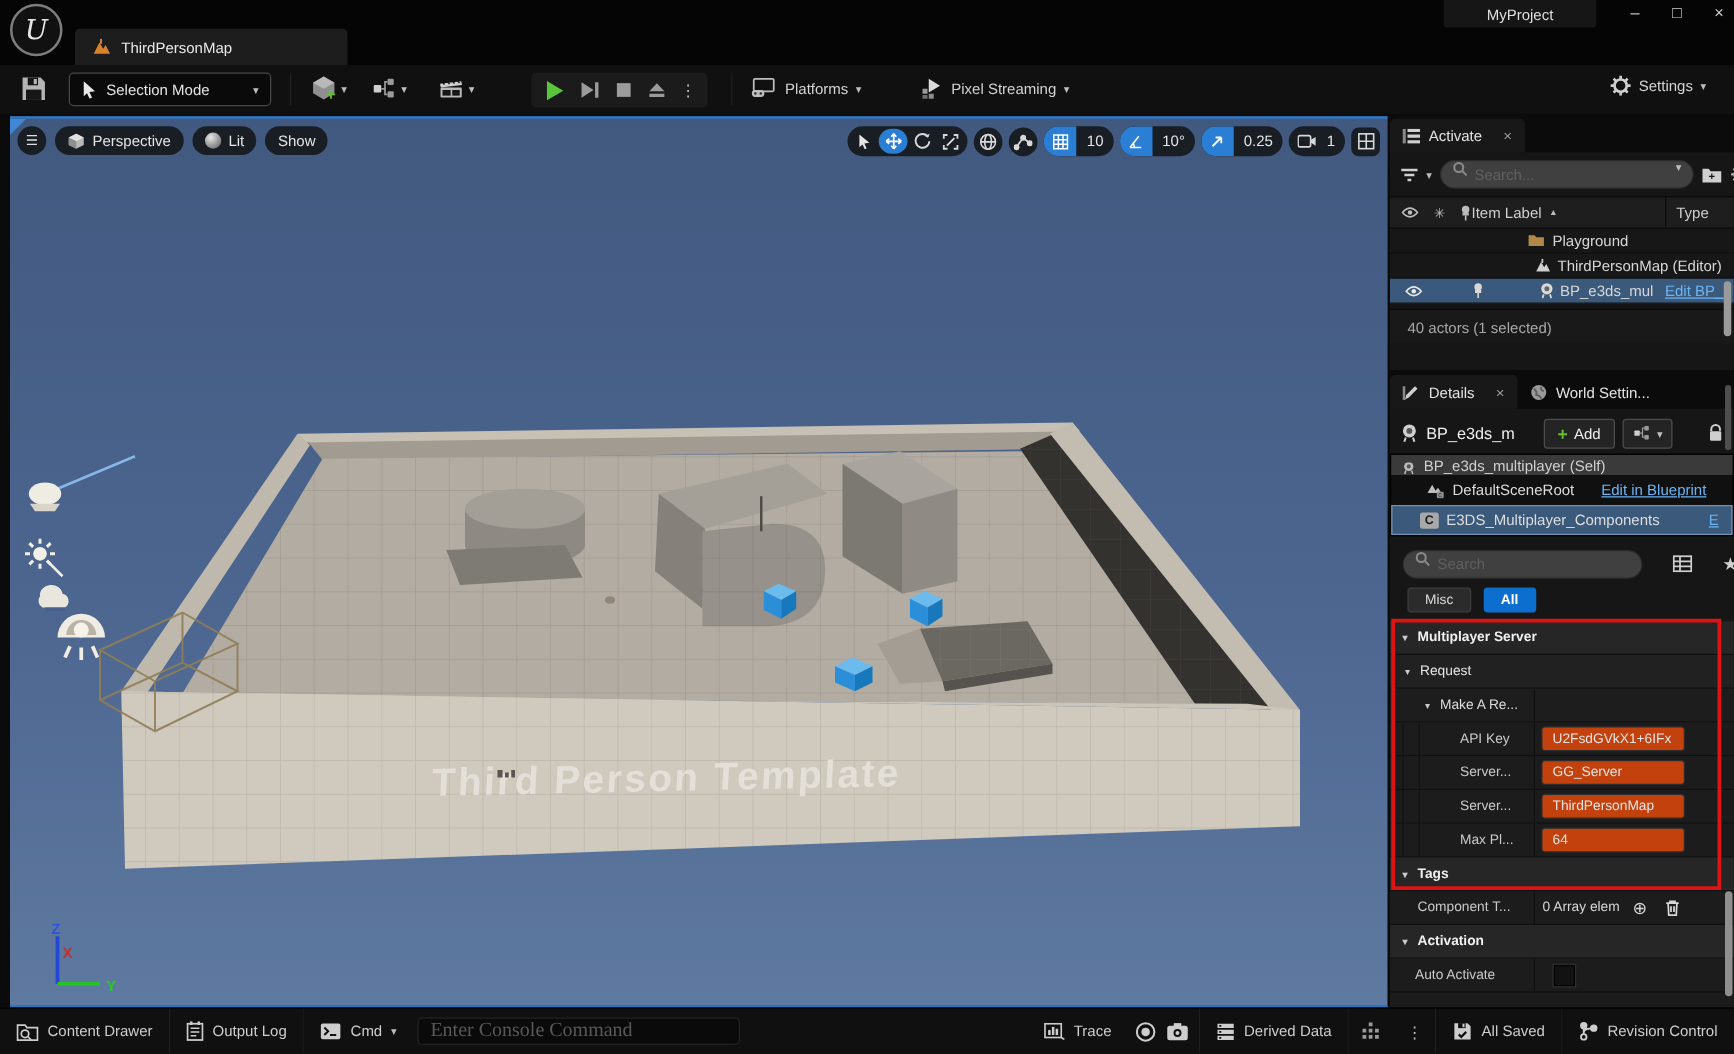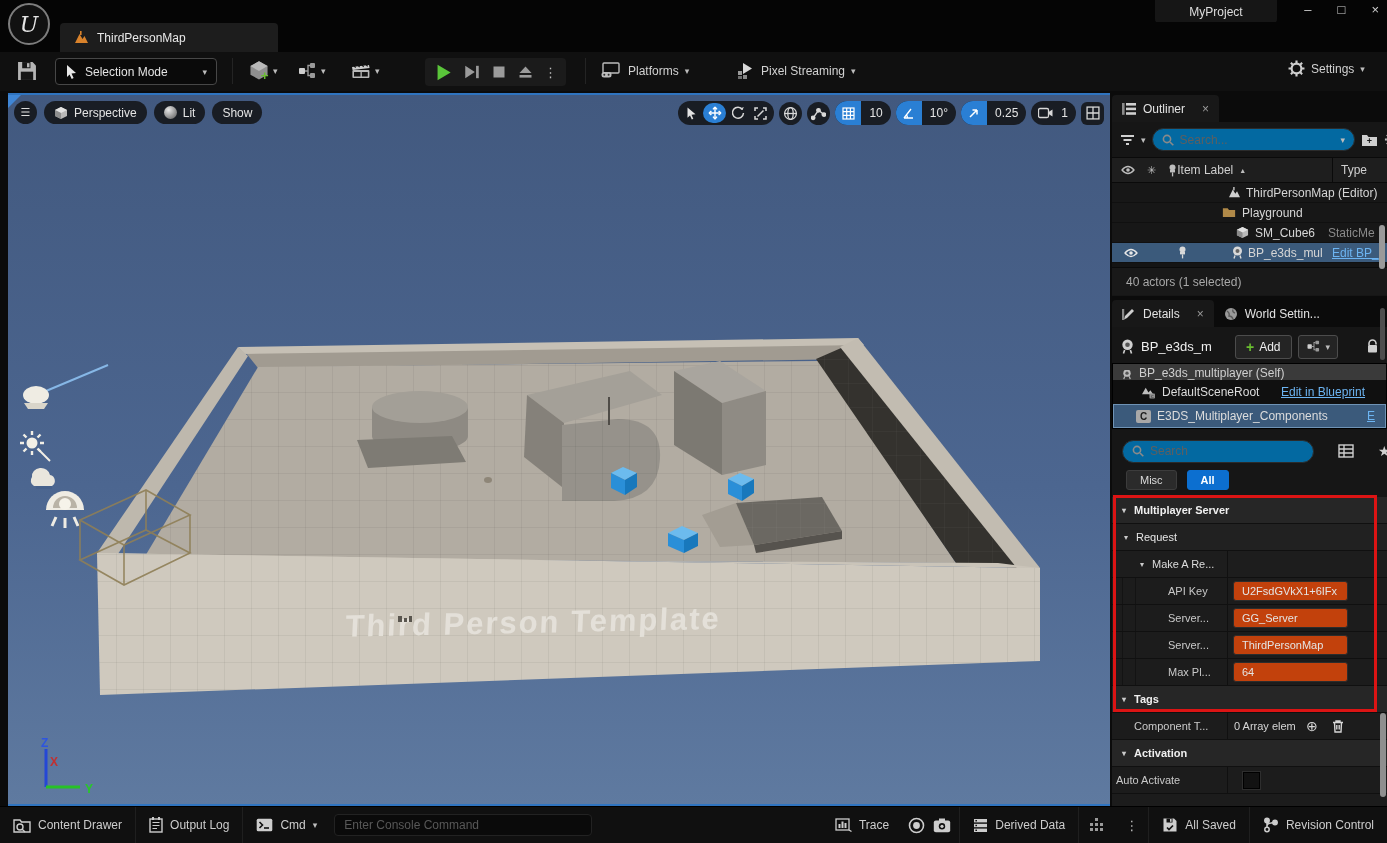--- a/index.html
+++ b/index.html
@@ -45,21 +45,21 @@
   .snap-ic{width:26px;height:24px;background:#2a7fd4;display:flex;align-items:center;justify-content:center;color:#fff}
   .snap-val{padding:0 8px;font-size:12px;color:#e5e5e5}
   
   .outliner{left:1112px;top:95px;width:275px;height:201px;background:#161616}
   .details{left:1112px;top:300px;width:275px;height:506px;background:#161616}
   .ptabs{height:27px;background:#0b0b0b;display:flex}
   .ptab{display:flex;align-items:center;gap:7px;padding:0 10px;font-size:12px;color:#e2e2e2}
   .ptab.active{background:#181818;border-radius:4px 4px 0 0}
   .ptab .x{margin-left:10px;color:#9a9a9a;font-size:12px}
   .oltools{height:35px;display:flex;align-items:center;gap:6px;padding:0 8px;background:#161616}
-  .searchpill{flex:1;height:23px;background:#0369a1;border:1px solid #2b2b2b;border-radius:12px;display:flex;align-items:center;gap:6px;padding:0 9px}
+  .searchpill{flex:1;height:23px;background:#404040;border:1px solid #2b2b2b;border-radius:12px;display:flex;gap:6px;padding:0 9px}
   .searchpill input{flex:1;background:transparent;border:none;outline:none;color:#cfcfcf;font-size:12px;
     font-family:"Liberation Sans",sans-serif;min-width:10px}
   .searchpill input::placeholder{color:#5f5f5f}
   .olheader{height:26px;background:#1e1e1e;border-top:1px solid #0a0a0a;border-bottom:1px solid #0a0a0a;
     display:flex;align-items:center;color:#cfcfcf}
   .olrow{height:20px;display:flex;align-items:center;border-bottom:1px solid #101010;background:#171717;font-size:12px;color:#d6d6d6;position:relative}
   .olrow.sel{background:#3b5a7b}
   .oltype{position:absolute;left:216px;color:#8a8a8a;width:60px;overflow:hidden;white-space:nowrap}
   .ollink{position:absolute;left:220px;color:#6cb4f2;text-decoration:underline;white-space:nowrap;overflow:hidden;width:48px}
   .olfooter{height:28px;display:flex;align-items:center;padding-left:14px;background:#191919;color:#a8a8a8;font-size:12px;border-top:1px solid #0a0a0a}
@@ -89,21 +89,21 @@
   .guide{position:absolute;width:1px;background:#131313}
   .redbox{left:1113px;top:495px;width:264px;height:217px;border:3px solid #dc1414;z-index:9;pointer-events:none}
   .checkbox{position:absolute;left:131px;width:17px;height:17px;background:#121212;border:1px solid #000;outline:1px solid #2e2e2e}
   .scrollthumb{position:absolute;border-radius:3px}
   
   .statusbar{left:0;top:806px;width:1387px;height:37px;background:#101010;border-top:1px solid #000;display:flex;align-items:center;font-size:12px;color:#cdcdcd}
   .sbitem{display:flex;align-items:center;gap:7px;padding:0 13px;height:100%}
   .sbsep{width:1px;height:100%;background:#000;border-right:1px solid #1f1f1f}
   .console{width:258px;height:22px;background:#0a0a0a;border:1px solid #222;border-radius:4px;display:flex;align-items:center;padding:0 9px;margin-left:4px}
   .console input{flex:1;background:transparent;border:none;outline:none;color:#fde047;
-    font-family:Liberation Sans, sans-serif;font-size:12px}
+    font-family:Liberation Serif, serif;font-size:16px}
   .console input::placeholder{color:#585858}
   .sb-right{margin-left:auto;display:flex;align-items:center;height:100%}
 </style>
 </head>
 <body>
 
 <div class="abs titlebar">
   <div class="abs projbox">MyProject</div>
   <div class="abs winbtns">
     <span>–</span>
@@ -450,21 +450,21 @@
 
 <div class="abs outliner">
   <div class="ptabs">
     <div class="ptab active">
       <svg width="14" height="12" viewBox="0 0 14 12">
           <rect x="4" y="0" width="10" height="2.6" fill="#cfcfcf"></rect>
           <rect x="4" y="4.6" width="10" height="2.6" fill="#cfcfcf"></rect>
           <rect x="4" y="9.2" width="10" height="2.6" fill="#cfcfcf"></rect>
           <rect x="0" y="0" width="2.6" height="11.8" fill="#8a8a8a"></rect>
         </svg>
-      <span>Outliner</span>
+      <span>Activate</span>
       <span class="x">×</span>
     </div>
   </div>
   <div class="oltools">
     <span>
         <svg width="15" height="12" viewBox="0 0 15 12">
           <rect x="1" y="1" width="13" height="2" fill="#cfcfcf"></rect>
           <rect x="3.5" y="5" width="8" height="2" fill="#cfcfcf"></rect>
           <rect x="6" y="9" width="3" height="2" fill="#cfcfcf"></rect>
         </svg>
@@ -507,46 +507,35 @@
           <rect x="2" y="6" width="5" height="2.4" fill="#bdbdbd"></rect>
           <rect x="3.9" y="8.4" width="1.3" height="4" fill="#bdbdbd"></rect>
         </svg>
       </span>
     <span style="font-size:12px">Item Label</span>
     <span style="margin-left:6px;font-size:7px;color:#bdbdbd">▲</span>
     <span style="margin-left:auto;margin-right:20px;font-size:12px;border-left:1px solid #0a0a0a;padding-left:8px;align-self:stretch;display:flex;align-items:center">Type</span>
   </div>
 
   <div class="olrow">
+    <span style="margin-left:110px">
+        <svg width="14" height="11" viewBox="0 0 16 12">
+          <path d="M1 1 h5.5 l1.5 2 H15 v8 H1 Z" fill="#b08948"></path>
+        </svg>
+      </span>
+    <span style="margin-left:6px">Playground</span>
+  </div>
+  <div class="olrow">
     <span style="margin-left:116px">
         <svg width="13" height="11" viewBox="0 0 15 13">
           <path d="M1 12 L5.5 3 L8.5 8 L10.5 5 L14 12 Z" fill="#cfcfcf"></path>
           <rect x="6" y="0" width="1.6" height="4" fill="#cfcfcf"></rect>
         </svg>
       </span>
     <span style="margin-left:5px">ThirdPersonMap (Editor)</span>
-  </div>
-  <div class="olrow">
-    <span style="margin-left:110px">
-        <svg width="14" height="11" viewBox="0 0 16 12">
-          <path d="M1 1 h5.5 l1.5 2 H15 v8 H1 Z" fill="#b08948"></path>
-        </svg>
-      </span>
-    <span style="margin-left:6px">Playground</span>
-  </div>
-  <div class="olrow">
-    <span style="margin-left:124px">
-        <svg width="13" height="13" viewBox="0 0 14 14">
-          <path d="M7 1 L13 4 V10 L7 13 L1 10 V4 Z" fill="#b9b9b9"></path>
-          <path d="M7 1 L13 4 L7 7 L1 4 Z" fill="#e0e0e0"></path>
-          <path d="M7 7 V13 L1 10 V4 Z" fill="#8a8a8a"></path>
-        </svg>
-      </span>
-    <span style="margin-left:6px">SM_Cube6</span>
-    <span class="oltype">StaticMe</span>
   </div>
   <div class="olrow sel">
     <span style="margin-left:12px">
         <svg width="14" height="10" viewBox="0 0 14 10">
           <path d="M1 5 Q7 -2 13 5 Q7 12 1 5 Z" fill="none" stroke="#e8e8e8" stroke-width="1.3"></path>
           <circle cx="7" cy="5" r="1.8" fill="#e8e8e8"></circle>
         </svg>
       </span>
     <span style="margin-left:40px">
         <svg width="9" height="13" viewBox="0 0 9 13">
@@ -737,21 +726,21 @@
         <svg width="12" height="14" viewBox="0 0 12 14" fill="none" stroke="#d6d6d6" stroke-width="1.4">
           <path d="M1 3.5 H11 M4 3.5 V2 H8 V3.5 M2.5 3.5 L3 13 H9 L9.5 3.5 M4.8 6 V10.5 M7.2 6 V10.5"></path>
         </svg>
       </span>
   </div>
   <div class="prow cat">
     <span class="tri" style="margin-left:10px">▾</span>
     <span>Activation</span>
   </div>
   <div class="prow">
-    <span class="pname" style="left:4px;width:120px">Auto Activate</span>
+    <span class="pname" style="left:20px;width:120px">Auto Activate</span>
     <span class="vsep"></span>
     <span class="checkbox"></span>
   </div>
   <div style="height:12px;background:#1c1c1c"></div>
   <div class="scrollthumb" style="right:1px;top:216px;width:6px;height:84px;background:#8f8f8f"></div>
 </div>
 
 <div class="abs redbox"></div>
 
 <div class="abs statusbar">

